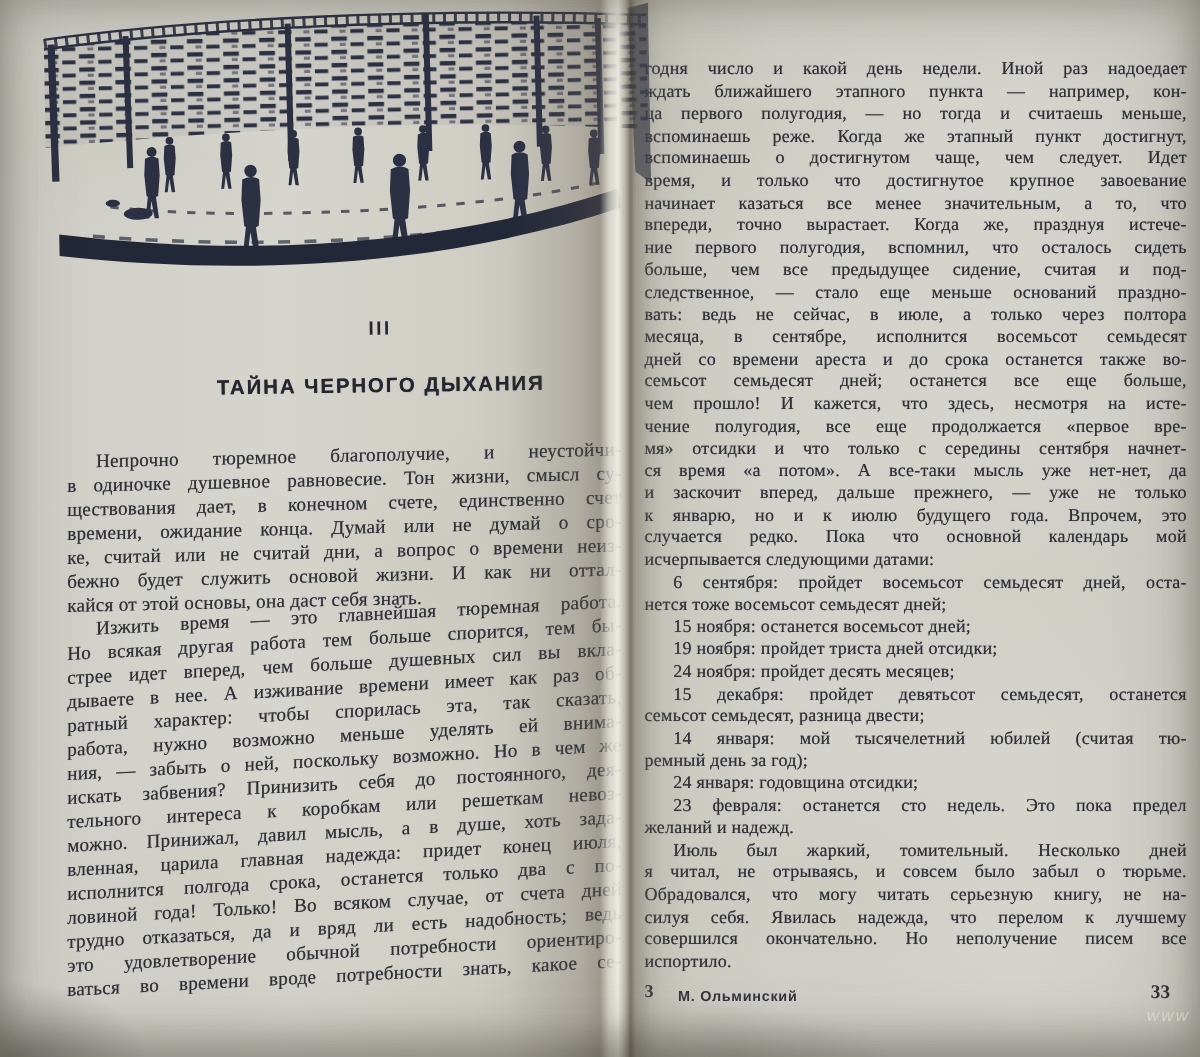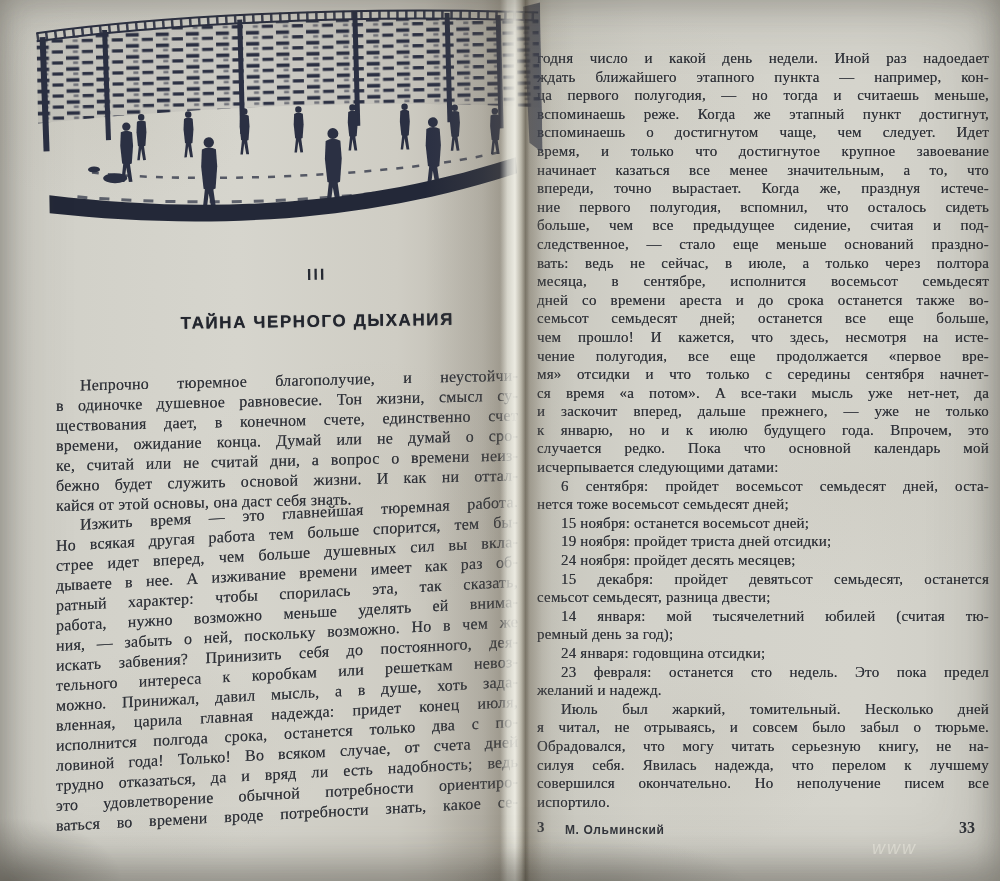--- a/index.html
+++ b/index.html
@@ -77,22 +77,22 @@
   
   #right-footer{position:absolute;left:9px;top:819px;width:452px;height:24px;}
   #footer-sig{position:absolute;left:0;top:0;font-weight:bold;font-size:15px;color:#2e3138;}
   #footer-author{
     position:absolute;left:28px;top:4px;
     font-family:"Liberation Sans","DejaVu Sans",sans-serif;
     font-weight:bold;font-size:12px;letter-spacing:.6px;color:#32353c;
   }
   #page-number{position:absolute;right:14px;top:0;font-weight:bold;font-size:16px;color:#2e3138;}
   #watermark{
-    position:absolute;right:8px;top:838px;width:120px;text-align:left;
-    font-family:"Liberation Sans",sans-serif;font-size:18px;letter-spacing:2px;
+    position:absolute;right:8px;top:838px;width:120px;text-align:right;
+    font-family:"Liberation Sans",sans-serif;font-size:14px;letter-spacing:2px;
     color:rgba(238,236,226,.5);z-index:8;font-style:italic;
   }
 </style>
 </head>
 <body>
 
 <div id="photo">
 
   <div id="left-page" class="page">
 

